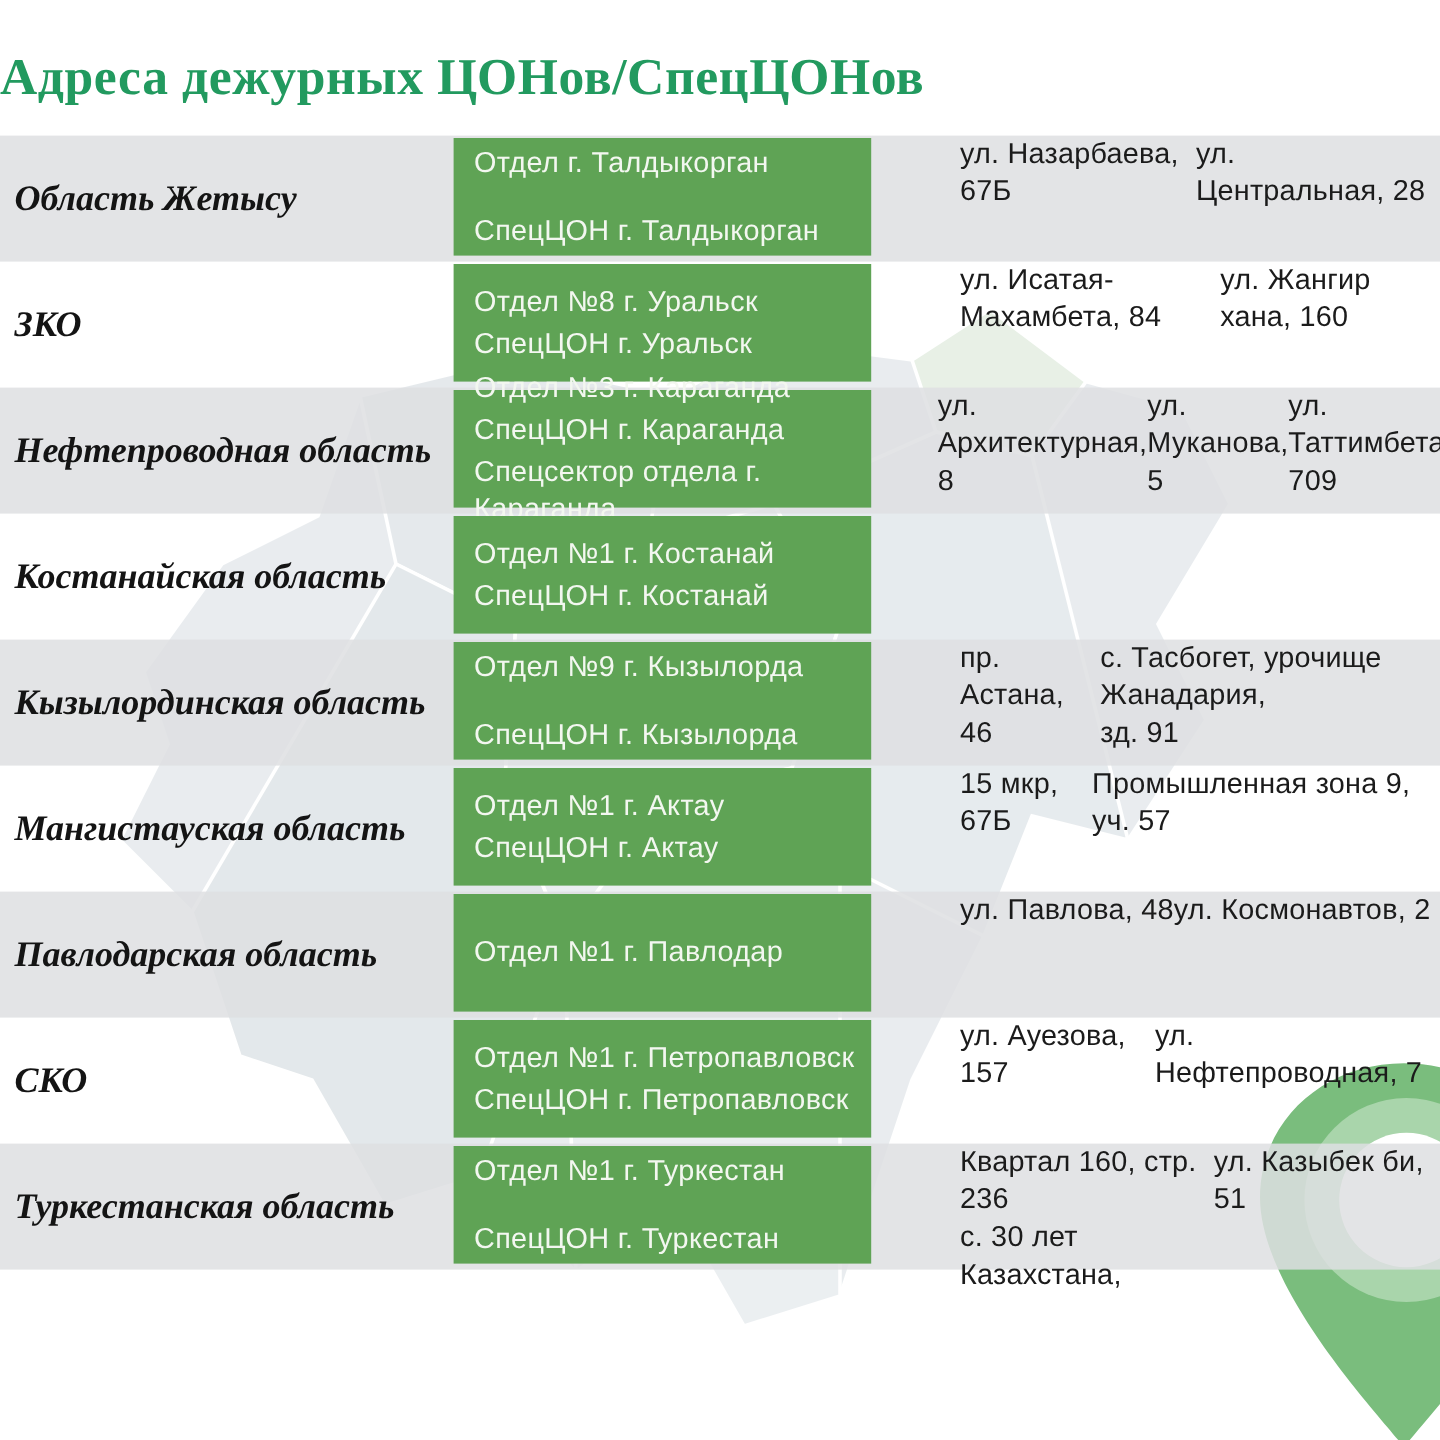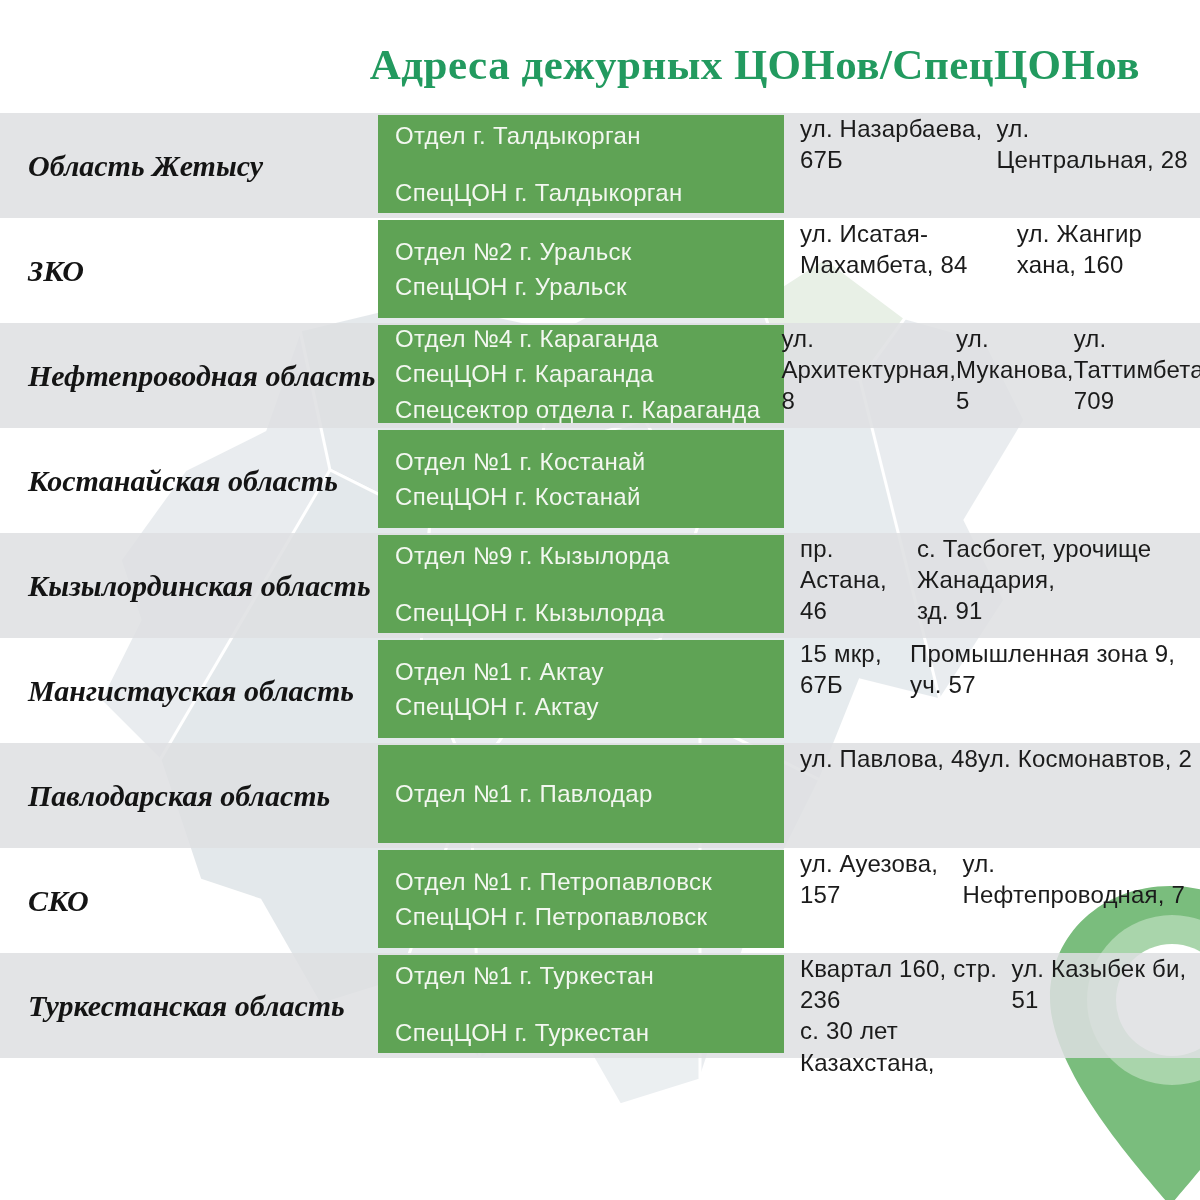--- a/index.html
+++ b/index.html
@@ -16,38 +16,38 @@
   body{
     width:1200px;height:1200px;position:relative;overflow:hidden;
     background:#ffffff;
     font-family:"Liberation Sans", sans-serif;
     -webkit-font-smoothing:antialiased;
   }
   .watermark{position:absolute;left:0;top:0;z-index:0;}
   .pin{position:absolute;left:1022px;top:878px;z-index:1;}
   .page-title{
     position:absolute;top:40px;left:0;width:1140px;margin:0;
-    text-align:right;z-index:3;
+    text-align:left;z-index:3;
     font-family:"Liberation Serif", serif;
     font-weight:700;font-size:43px;letter-spacing:0.5px;
     color:var(--title-green);
   }
   .rows{position:absolute;top:113px;left:0;width:1200px;z-index:2;}
   .row{position:relative;height:105px;width:1200px;}
   .row.shaded{background:var(--row-gray);}
   .region-cell{
     position:absolute;left:0;top:0;bottom:0;width:372px;
-    padding-left:28px;box-sizing:border-box;
+    padding-left:12px;box-sizing:border-box;
     display:flex;align-items:center;
     font-family:"Liberation Serif", serif;
     font-style:italic;font-weight:700;font-size:30px;
     color:#141414;white-space:nowrap;overflow:visible;
   }
   .office-cell{
-    position:absolute;left:378px;width:406px;top:2px;bottom:5px;
+    position:absolute;left:378px;width:348px;top:2px;bottom:5px;
     background:var(--cell-green);
     box-sizing:border-box;padding:6px 10px 6px 17px;
     display:flex;flex-direction:column;justify-content:center;
     row-gap:4px;
     color:var(--office-text);
     font-size:24px;letter-spacing:0.3px;line-height:1.3;
   }
   .office-cell.spread{row-gap:26px;}
   .address-cell{
     position:absolute;left:800px;right:8px;top:0;bottom:0;
@@ -99,37 +99,37 @@
         </div>
         <div class="addr-group">
           <span class="addr-line">ул. Центральная, 28</span>
         </div>
       </div>
   </div>
 
   <div class="row">
     <div class="region-cell">ЗКО</div>
     <div class="office-cell">
-        <span class="office-line">Отдел №2 г. Уральск</span>
+        <span class="office-line">Отдел №8 г. Уральск</span>
         <span class="office-line">СпецЦОН г. Уральск</span>
       </div>
     <div class="address-cell">
         <div class="addr-group">
           <span class="addr-line">ул. Исатая-Махамбета, 84</span>
         </div>
         <div class="addr-group">
           <span class="addr-line">ул. Жангир хана, 160</span>
         </div>
       </div>
   </div>
 
   <div class="row shaded">
     <div class="region-cell">Нефтепроводная область</div>
     <div class="office-cell">
-        <span class="office-line">Отдел №4 г. Караганда</span>
+        <span class="office-line">Отдел №3 г. Караганда</span>
         <span class="office-line">СпецЦОН г. Караганда</span>
         <span class="office-line">Спецсектор отдела г. Караганда</span>
       </div>
     <div class="address-cell">
         <div class="addr-group">
           <span class="addr-line">ул. Архитектурная, 8</span>
         </div>
         <div class="addr-group">
           <span class="addr-line">ул. Муканова, 5</span>
         </div>

